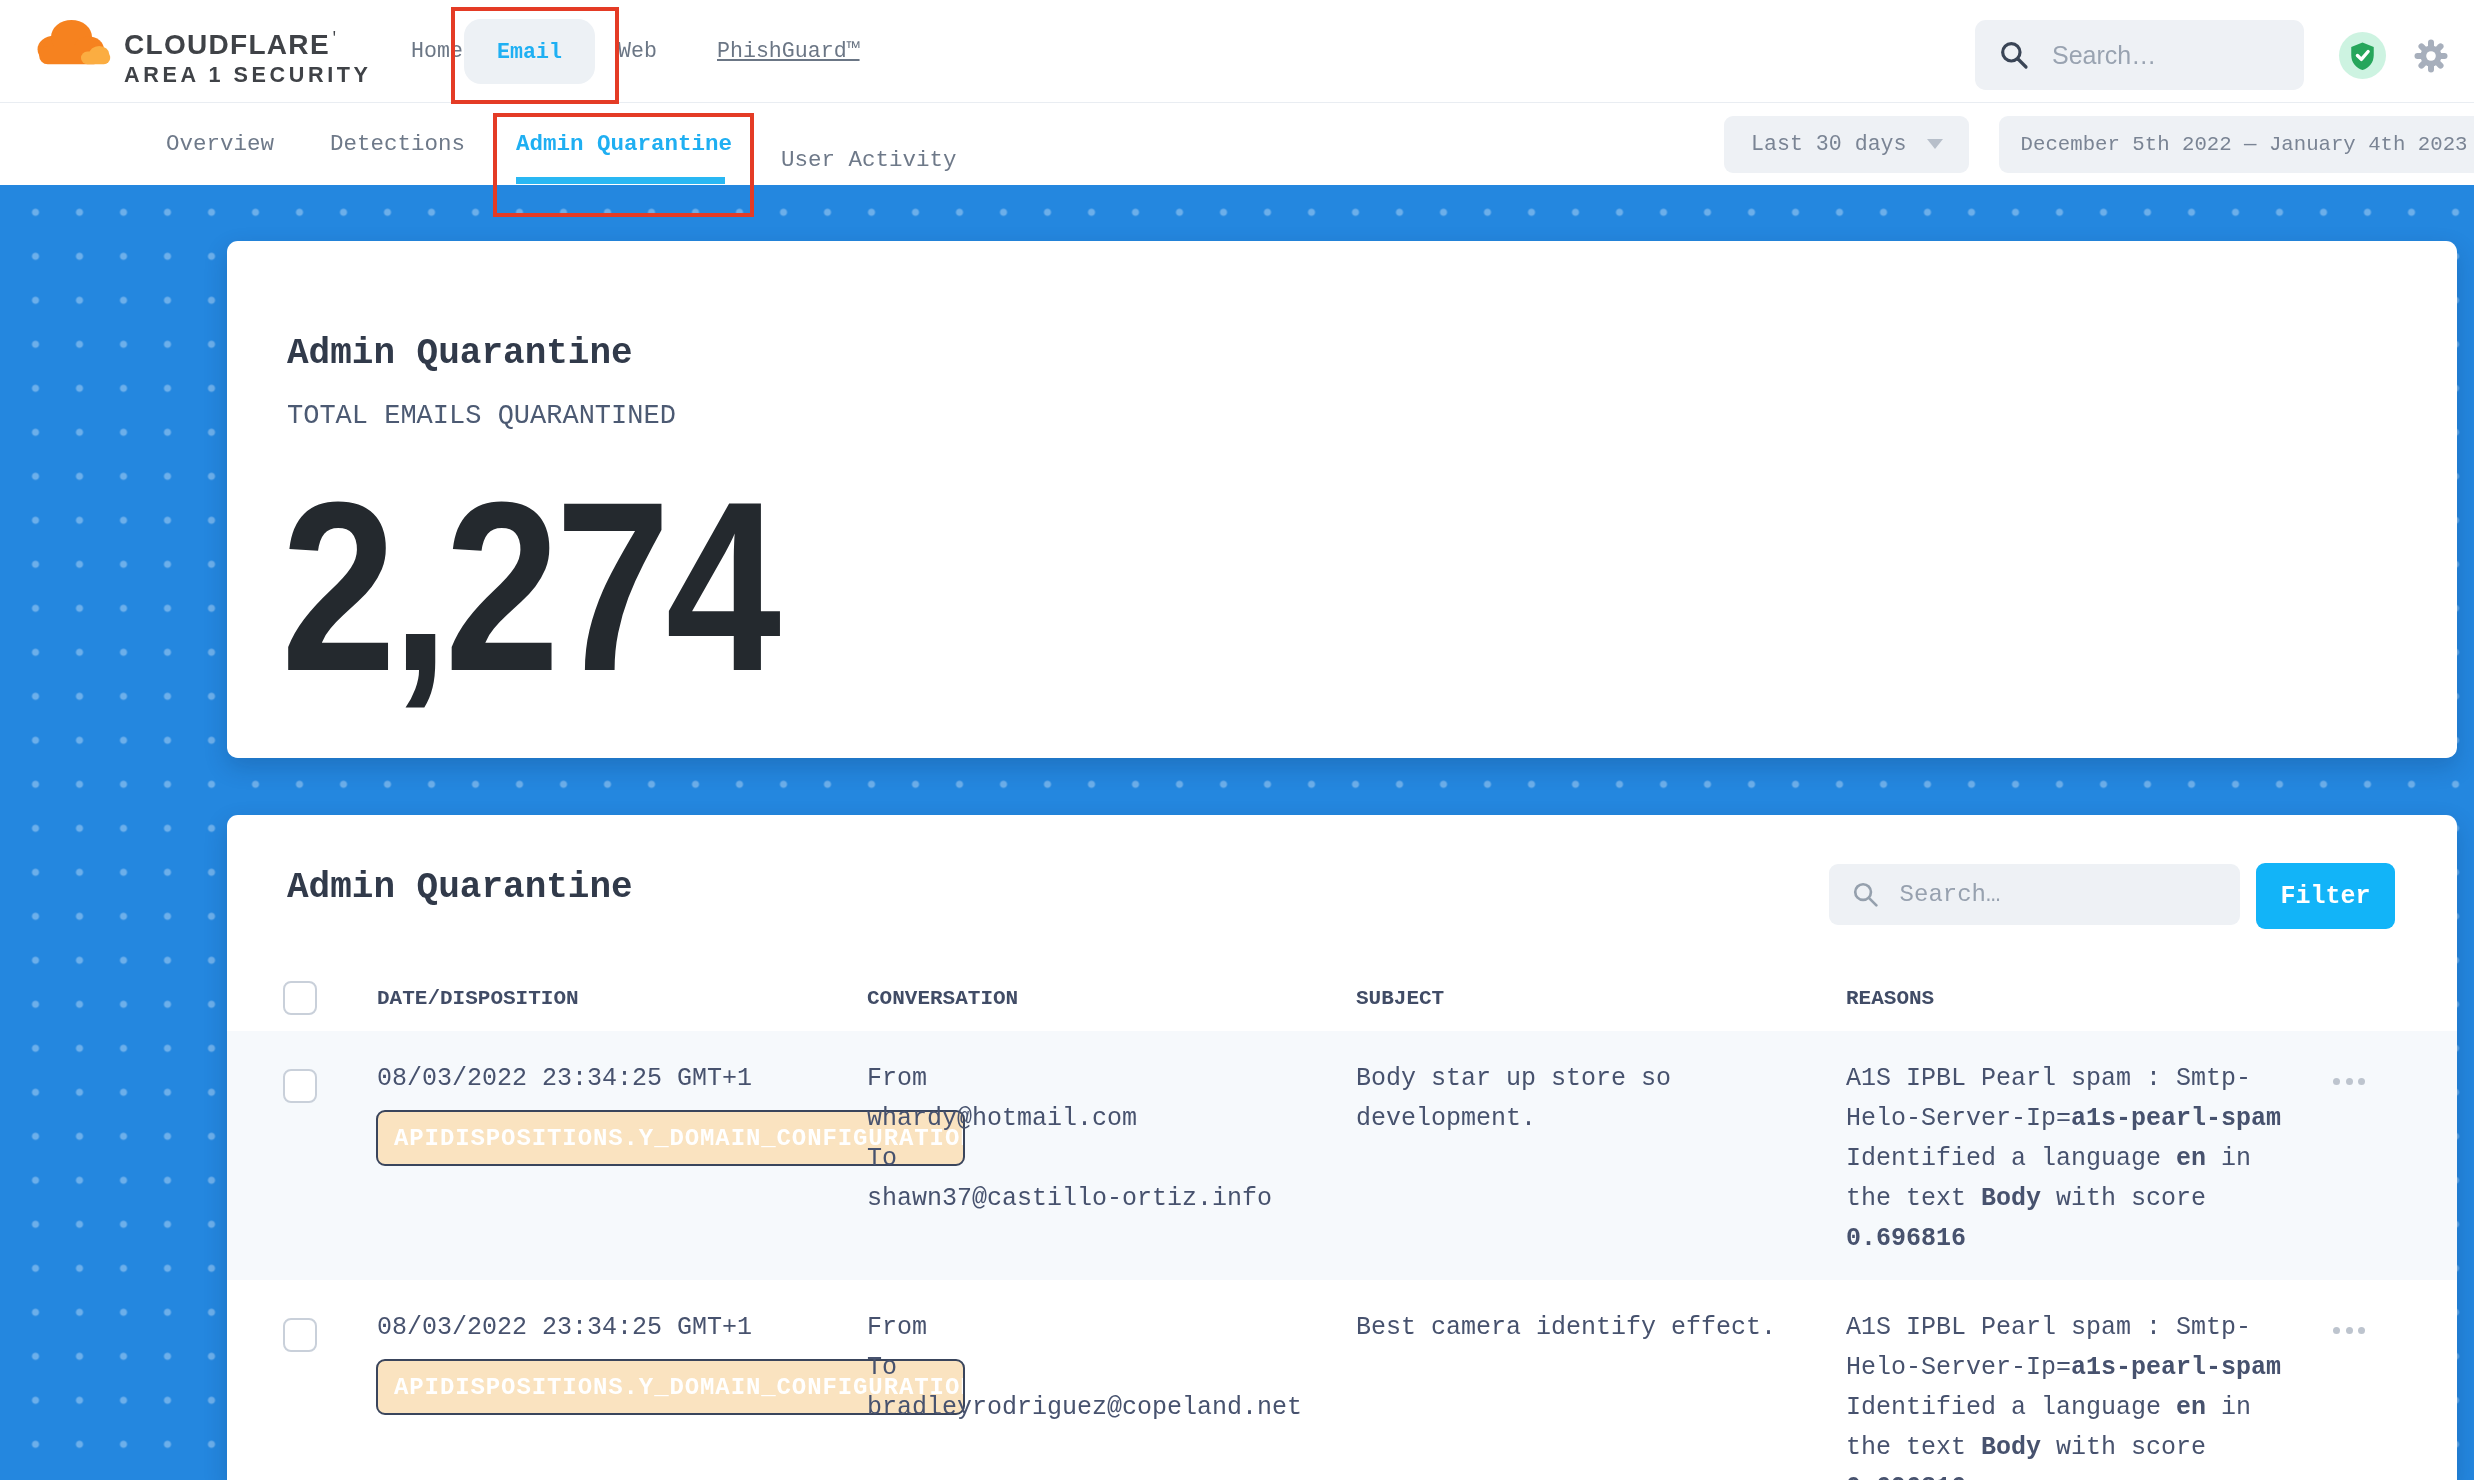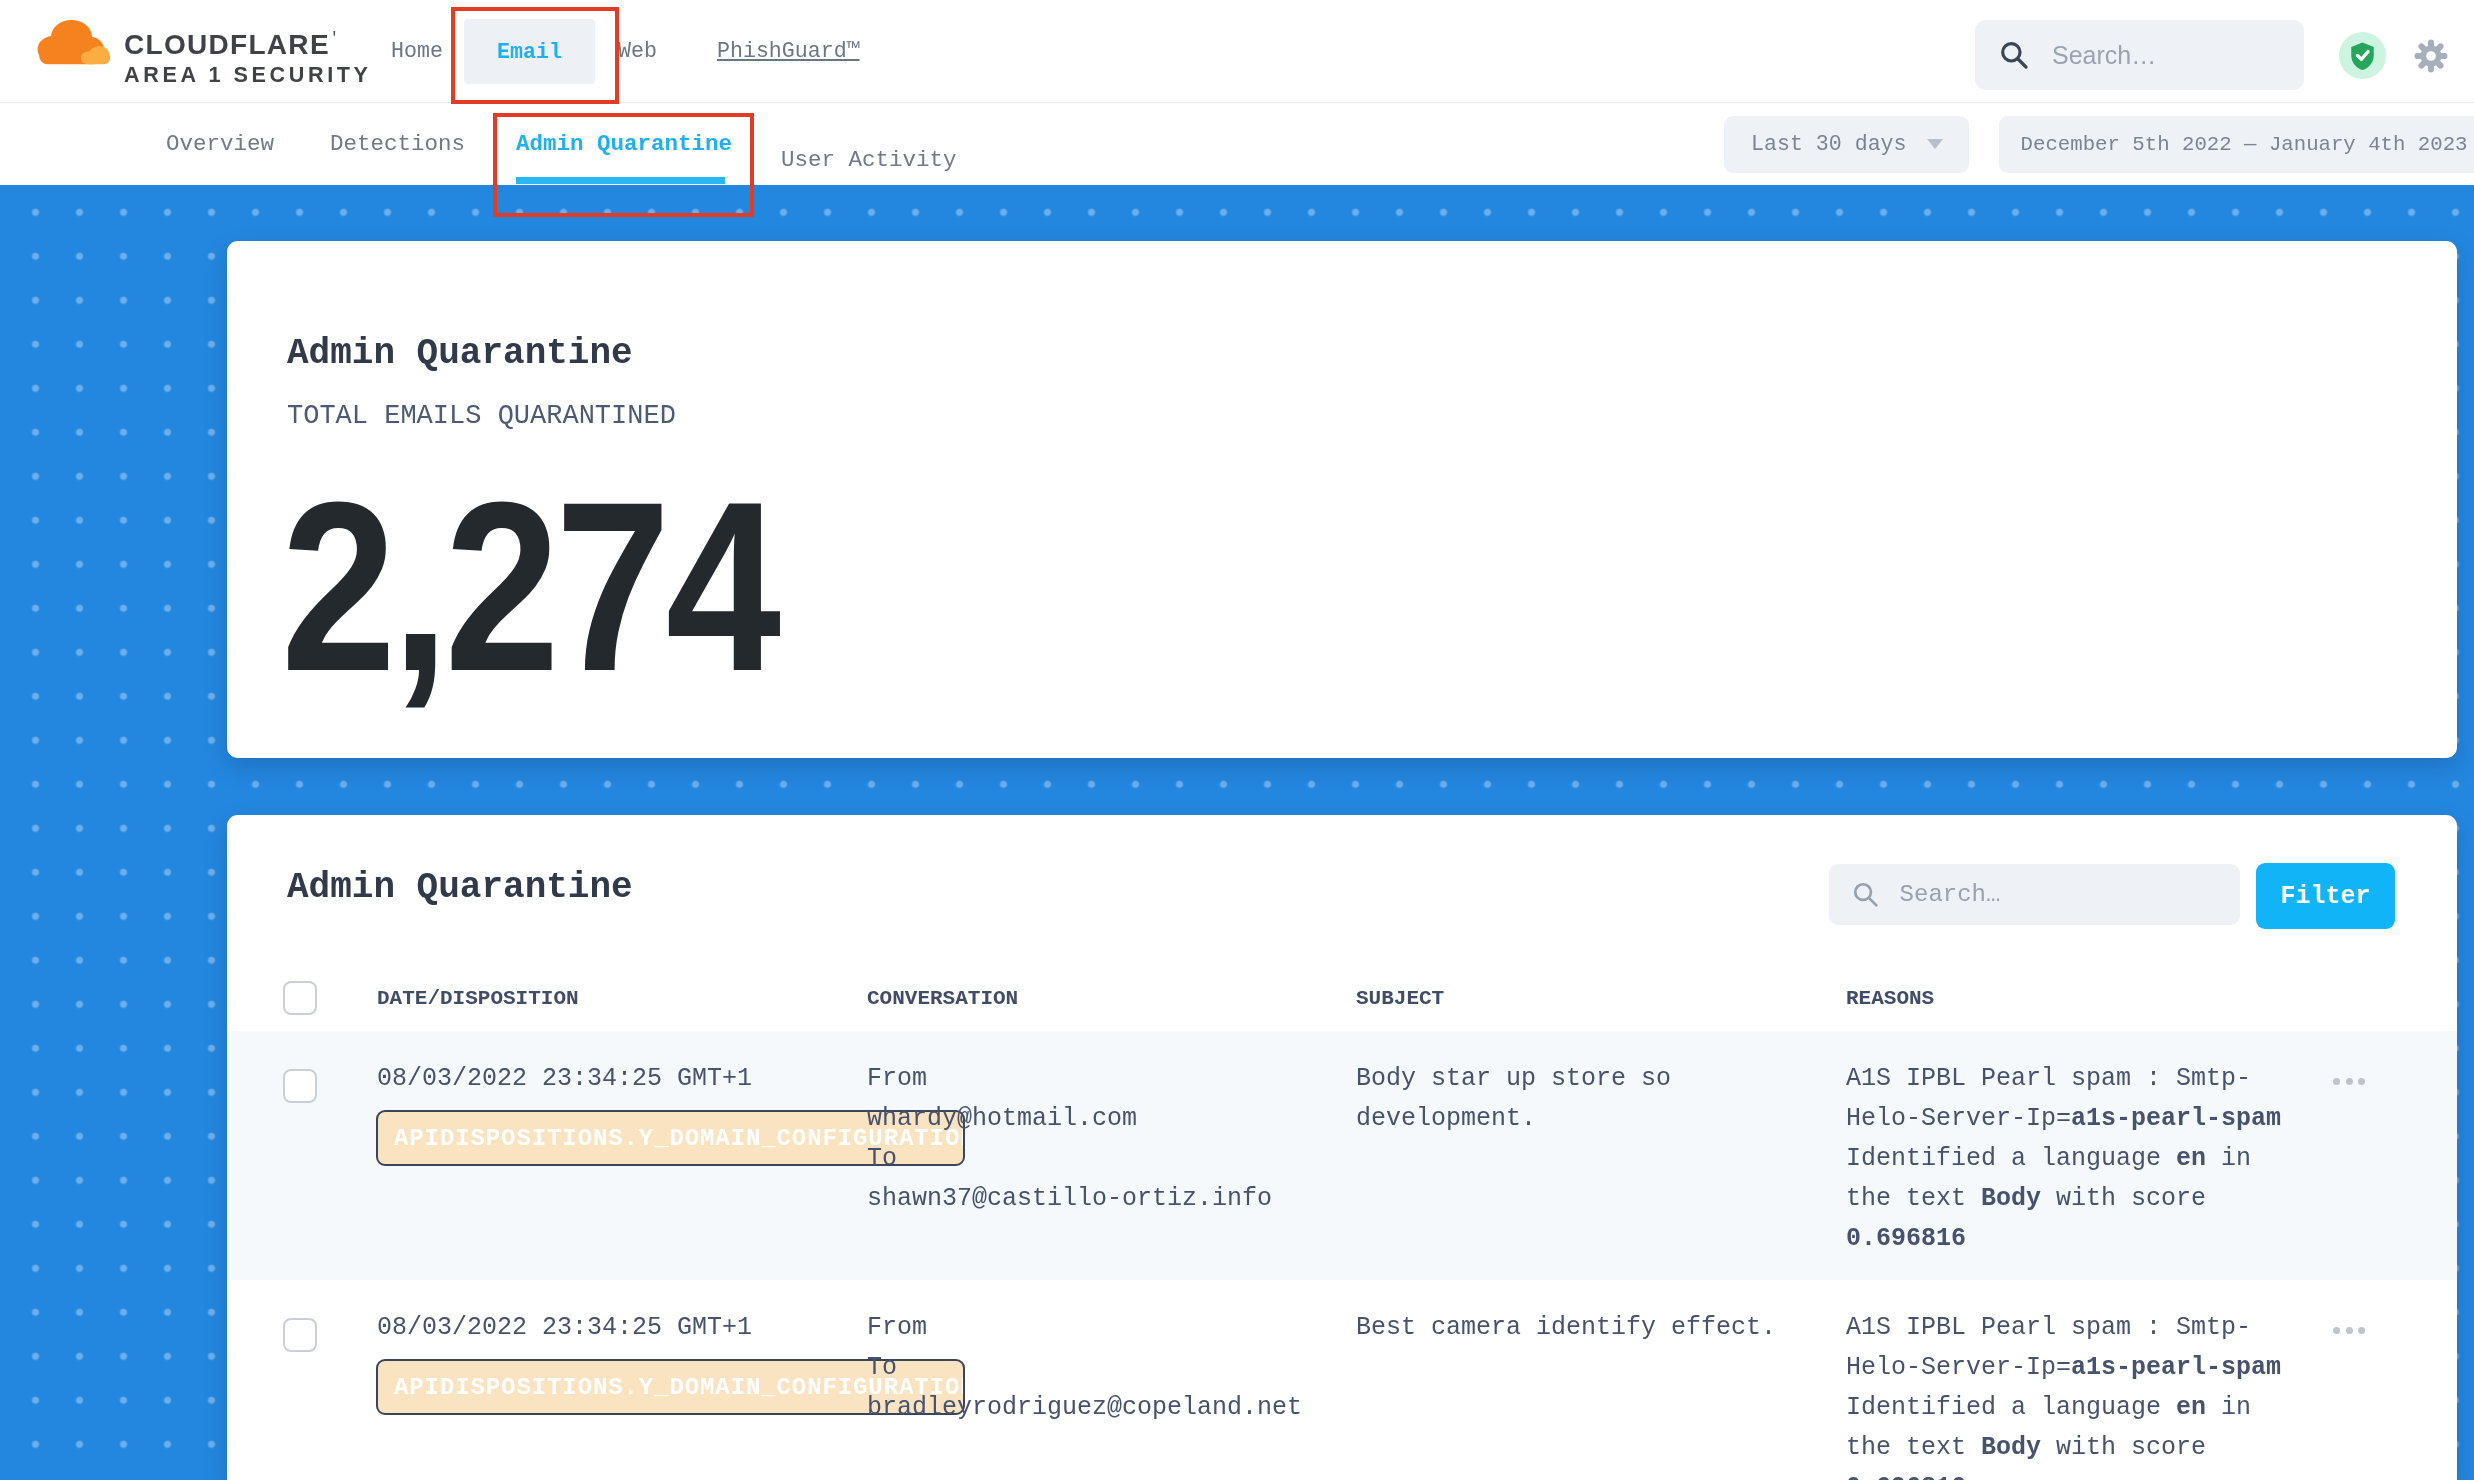--- a/index.html
+++ b/index.html
@@ -13,22 +13,22 @@
           border-bottom:1.8px solid #E9EDF2;z-index:10;}
   #brand-icon{position:absolute;left:32px;top:11.7px;width:79px;height:57px;}
   #brand-text{position:absolute;left:124px;top:30.5px;line-height:1;}
   #brand-name{font-family:"Liberation Sans","DejaVu Sans",sans-serif;font-weight:700;
               font-size:28px;letter-spacing:1.3px;color:#3F4247;}
   #brand-tm{font-size:14.4px;vertical-align:top;color:#3F4247;}
   #brand-sub{font-family:"Liberation Sans","DejaVu Sans",sans-serif;font-weight:700;
              font-size:21.6px;letter-spacing:3.6px;color:#3F4247;margin-top:5.4px;}
   .topnav-item{position:absolute;top:0;height:102px;display:flex;align-items:center;
                font-size:21.6px;color:#6B7685;cursor:pointer;}
-  #nav-home{left:391px;}
-  #nav-email-pill{position:absolute;left:464px;top:19px;width:131px;height:65px;border-radius:4px;
+  #nav-home{left:411px;}
+  #nav-email-pill{position:absolute;left:464px;top:19px;width:131px;height:65px;border-radius:17px;
                   background:#EDF1F5;display:flex;align-items:center;justify-content:center;
                   font-size:21.6px;font-weight:700;color:#1FB0F3;cursor:pointer;}
   #nav-web{left:618px;}
   #nav-phishguard{left:717px;text-decoration:underline;}
   #hdr-search{position:absolute;left:1975px;top:20px;width:329px;height:70px;border-radius:10.8px;
               background:#EEF1F5;display:flex;align-items:center;cursor:text;}
   #hdr-search svg{margin-left:23.4px;}
   #hdr-search .ph{margin-left:21.6px;font-size:25px;color:#99A3B1;}
   #shield-badge{position:absolute;left:2339px;top:32px;width:47px;height:47px;border-radius:50%;
                 background:#CDF3E1;display:flex;align-items:center;justify-content:center;}

